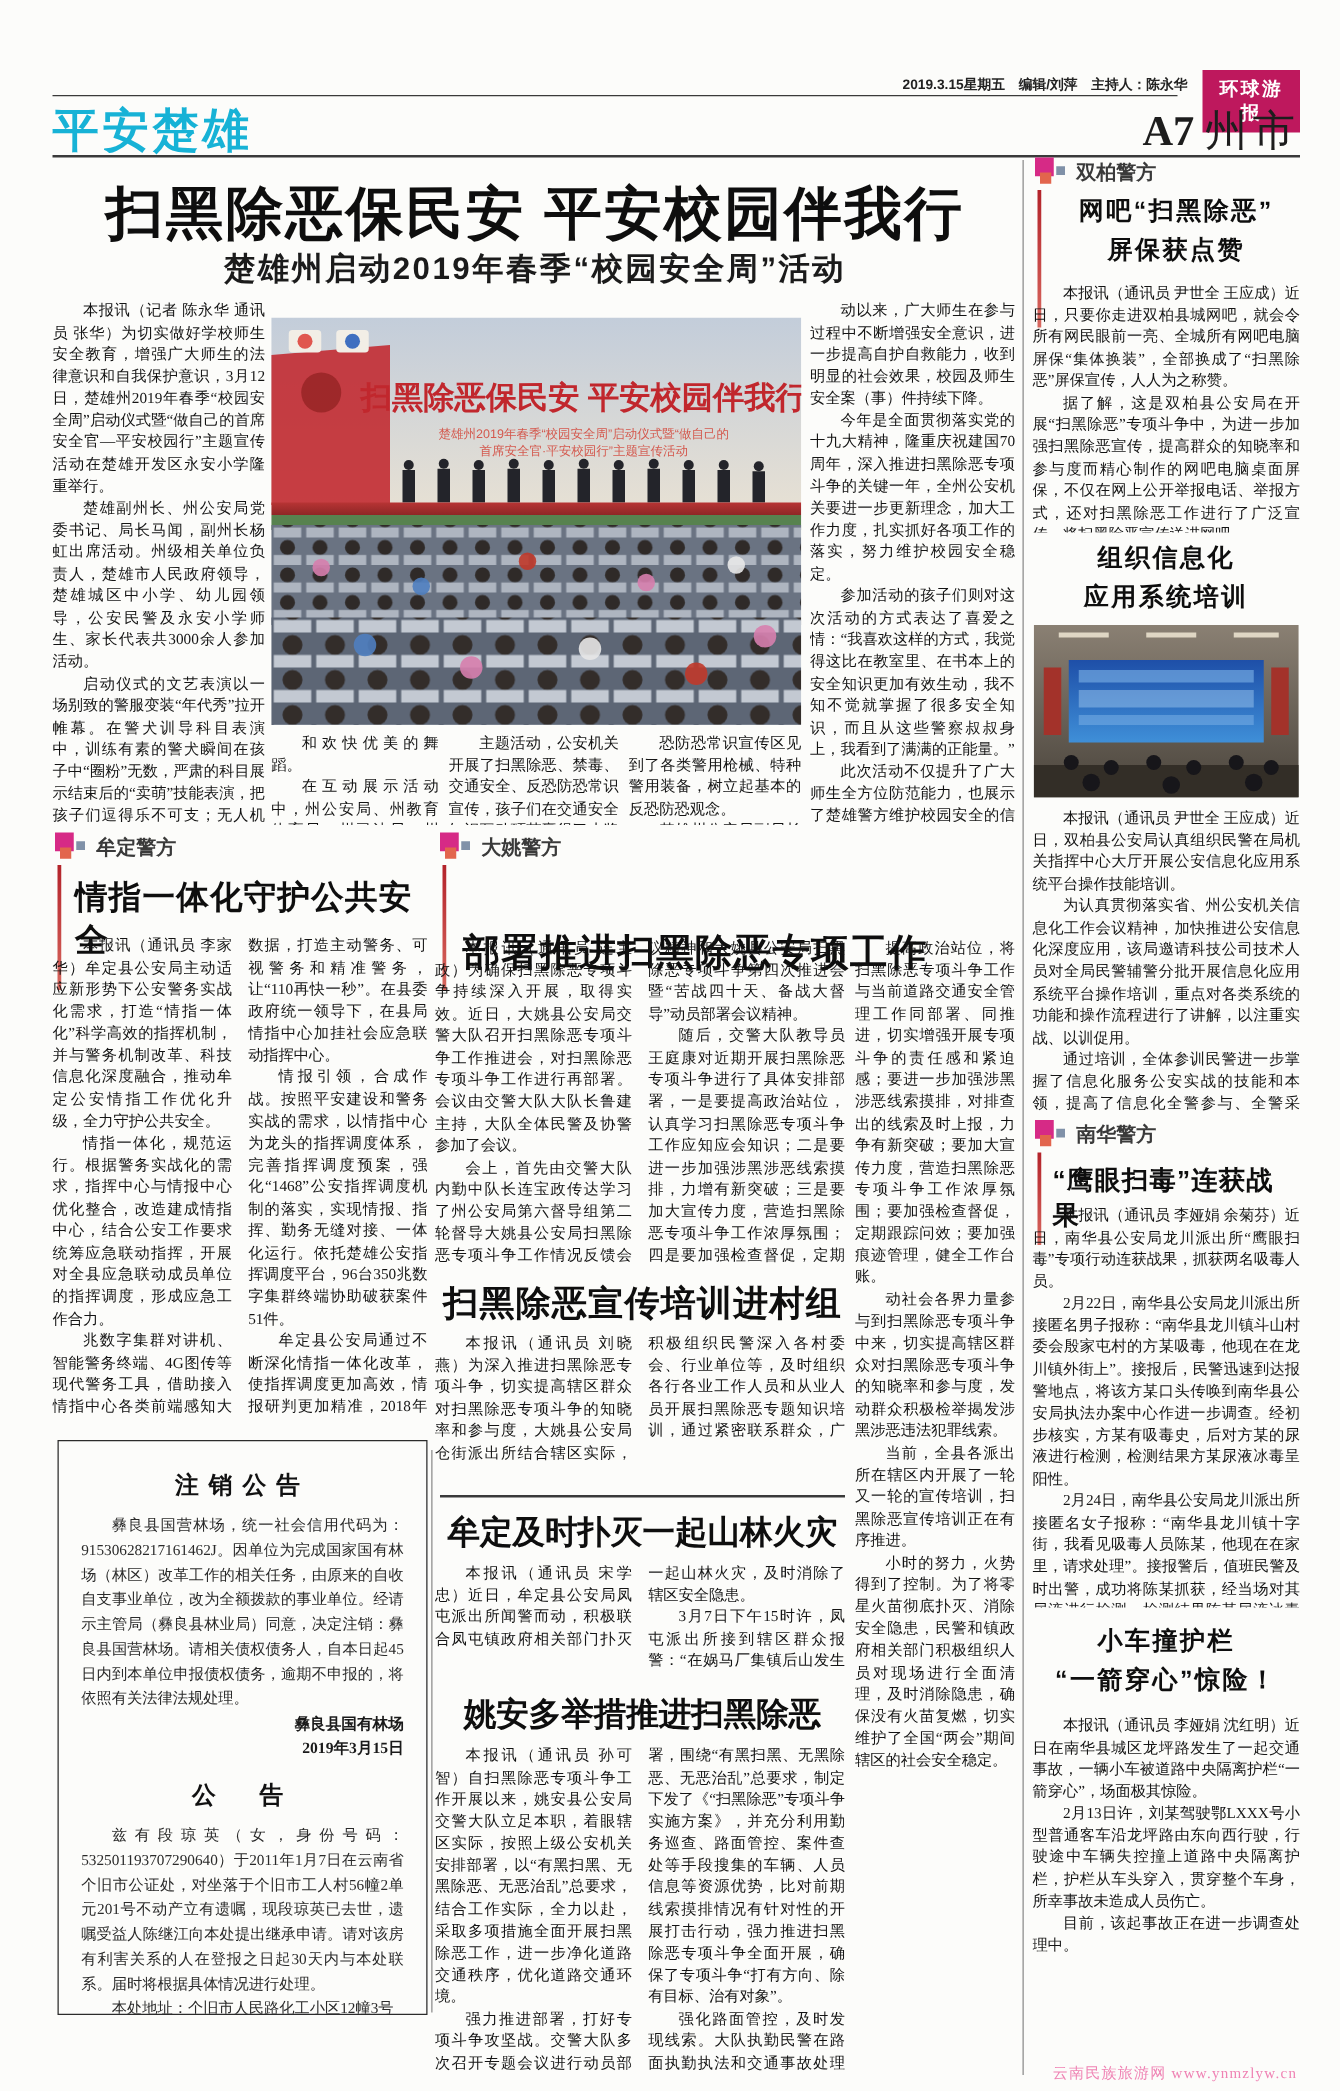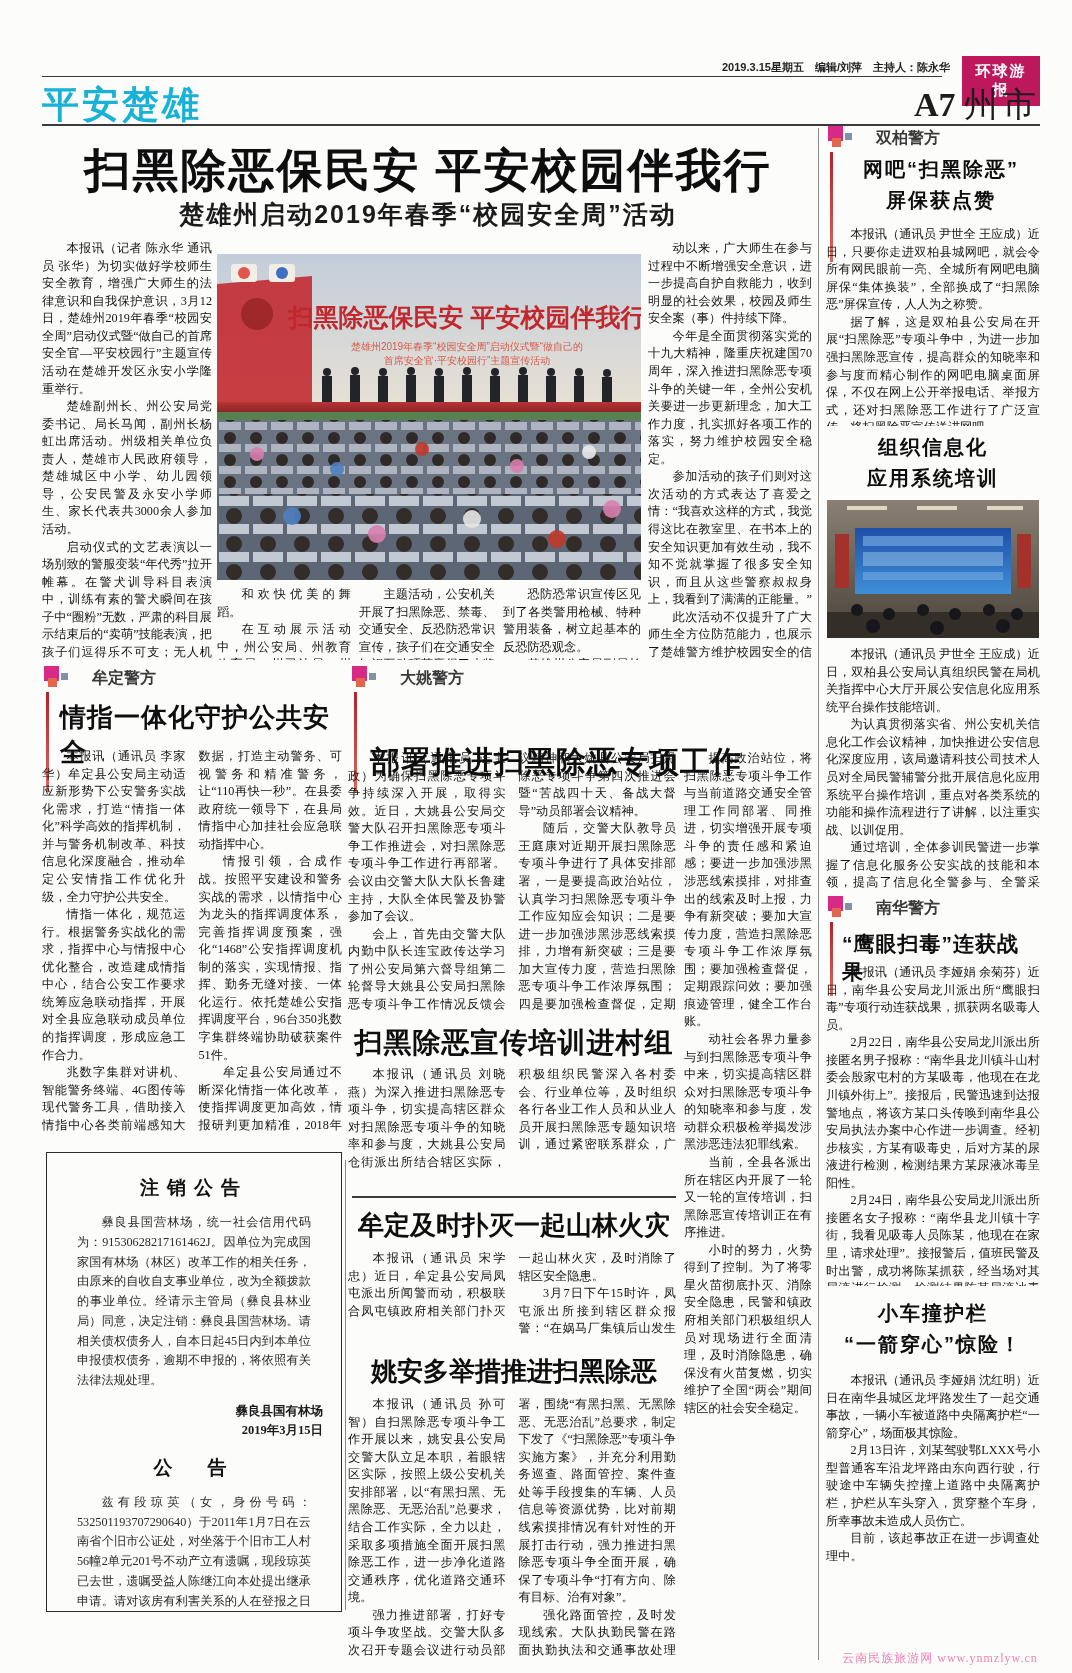--- a/index.html
+++ b/index.html
@@ -21,33 +21,33 @@
   .lead-sub{font-size:25px;font-weight:bold;letter-spacing:2px;text-align:center;font-family:"Liberation Sans",sans-serif;}
   .mid-hl{font-size:26px;letter-spacing:1px;}
   .big-hl{font-size:30px;letter-spacing:1px;}
   .side-hl{font-size:20px;letter-spacing:2px;text-align:center;white-space:pre-line;line-height:1.55;}
   .side-hl-left{font-size:21px;letter-spacing:1px;}
   
   .bt{font-size:12.2px;line-height:1.44;text-align:justify;overflow:hidden;color:#141414;}
   .bt p{margin:0;text-indent:2em;}
   .cols2{column-count:2;column-gap:13px;column-fill:auto;height:100%;}
   
-  .tag{display:flex;align-items:flex-start;gap:24px;}
+  .tag{display:flex;align-items:flex-start;gap:9px;}
   .marker{position:relative;width:24px;height:22px;flex:0 0 24px;}
   .marker .sq1{position:absolute;left:0;top:0;width:15px;height:15px;background:#d62a86;}
   .marker .sq2{position:absolute;left:4px;top:12px;width:9px;height:9px;background:#e2654d;}
   .marker .sq3{position:absolute;left:17px;top:7px;width:7px;height:7px;background:#8091a8;}
   .tag-label{font-family:"Liberation Sans",sans-serif;font-weight:bold;font-size:16px;color:#3a3a3a;padding-top:2px;}
   .vline{position:absolute;width:3px;background:linear-gradient(#b3232a,#d8685f);}
   
   .notice-box{border:1.5px solid #2b2b2b;padding:14px 18px 10px 18px;box-sizing:border-box;overflow:hidden;}
   .notice-title{font-family:"Liberation Sans",sans-serif;font-weight:900;font-size:19px;text-align:center;
                 letter-spacing:8px;margin:8px 0 10px 0;color:#111;}
   .notice-body{font-size:12.2px;line-height:1.62;text-align:justify;color:#2a2a2a;}
-  .notice-body p{margin:12px;text-indent:2em;}
+  .notice-body p{margin:0;text-indent:2em;}
   .notice-sign{font-size:12.5px;font-weight:bold;text-align:right;margin-top:2px;color:#1a1a1a;}
   .watermark{font-family:"Liberation Sans",sans-serif;font-size:12px;color:#ef83b4;letter-spacing:1px;}
 </style>
 </head>
 <body>
 
 <div class="page">
 
   <div class="abs dateline" style="left:620px;top:60px;width:330px;text-align:right;">2019.3.15星期五　编辑/刘萍　主持人：陈永华</div>
   <div class="abs masthead" style="left:962px;top:56px;width:62px;text-align:center;">环球游报</div>

